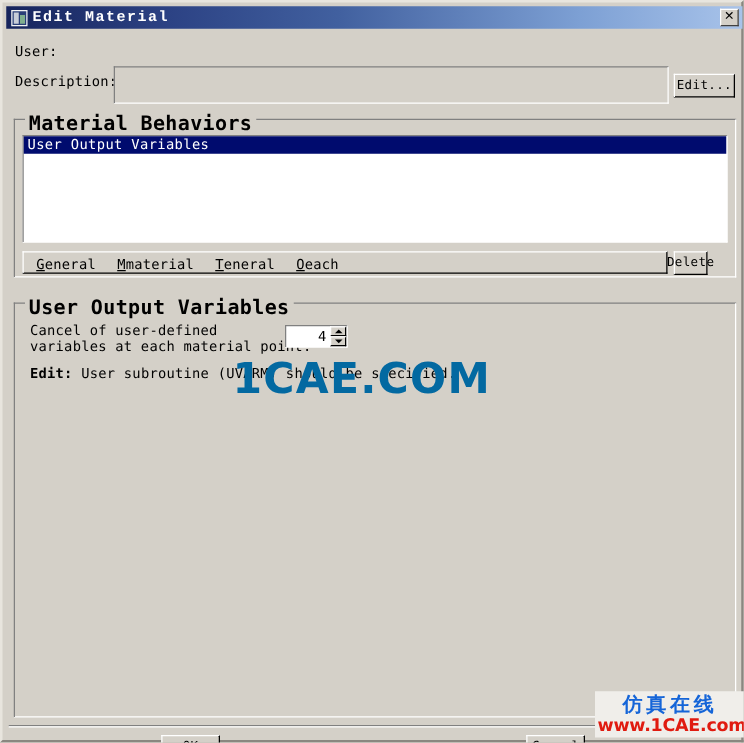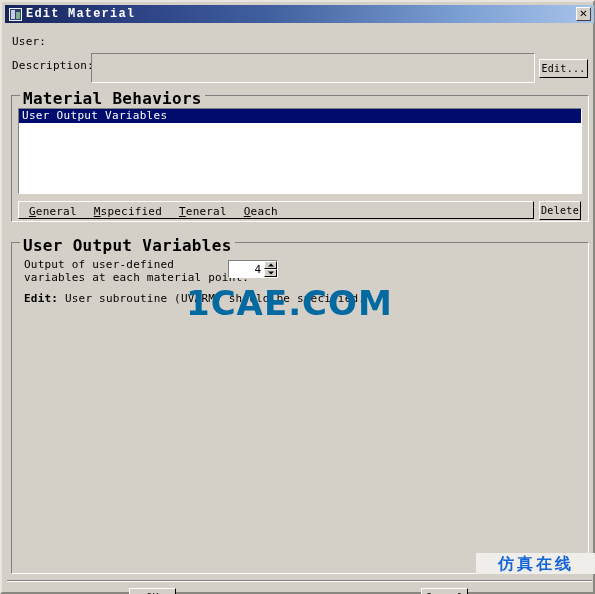--- a/index.html
+++ b/index.html
@@ -234,21 +234,21 @@
     margin-right: 7px;
     white-space: nowrap;
     cursor: pointer;
     letter-spacing: 0.2px;
   }
   .menu-item .mn { text-decoration: underline; }
 
   #delete-btn {
     position: absolute;
     left: 537px; top: 199px;
-    width: 42px; height: 19px;
+    width: 27px; height: 19px;
   }
 
   
   #uov-group { left: 9px;  top: 240px; width: 578px; height: 332px; }
   #uov-title { left: 18px; top: 234px; }
 
   #uov-line1 { left: 22px; top: 256px; }
   #uov-line2 { left: 22px; top: 269px; }
 
   #spinner {
@@ -386,46 +386,47 @@
 
   <div class="group" id="behaviors-group"></div>
   <div class="group-title" id="behaviors-title">Material Behaviors</div>
 
   <div class="sunken" id="listbox">
     <div class="list-item-selected">User Output Variables</div>
   </div>
 
   <div class="raised" id="menubar">
     <span class="menu-item"><span class="mn">G</span><span>eneral</span></span>
-    <span class="menu-item"><span class="mn">M</span><span>specified</span></span>
+    <span class="menu-item"><span class="mn">M</span><span>material</span></span>
     <span class="menu-item"><span class="mn">T</span><span>eneral</span></span>
     <span class="menu-item"><span class="mn">O</span><span>each</span></span>
   </div>
 
   <div class="btn" id="delete-btn">Delete</div>
 
   <div class="group" id="uov-group"></div>
   <div class="group-title" id="uov-title">User Output Variables</div>
 
-  <div class="lbl" id="uov-line1">Output of user-defined</div>
+  <div class="lbl" id="uov-line1">Cancel of user-defined</div>
   <div class="lbl" id="uov-line2">variables at each material point:</div>
 
   <div class="sunken" id="spinner">
     <span class="spin-value">4</span>
     <span class="spin-arrows">
       <span class="spin-up"></span>
       <span class="spin-dn"></span>
     </span>
   </div>
 
   <div class="lbl" id="uov-note"><span class="nb">Edit:</span><span> User subroutine (UVARM) should be specified.</span></div>
 
   <div id="watermark-center">1CAE.COM</div>
 
   <div id="bottom-sep"></div>
   <div class="btn" id="ok-btn">OK</div>
   <div class="btn" id="cancel-btn">Cancel</div>
 
   <div id="watermark-logo">
     <div id="watermark-cn">仿真在线</div>
+    <div id="watermark-url">www.1CAE.com</div>
   </div>
 
 </div>
 
 </body></html>

